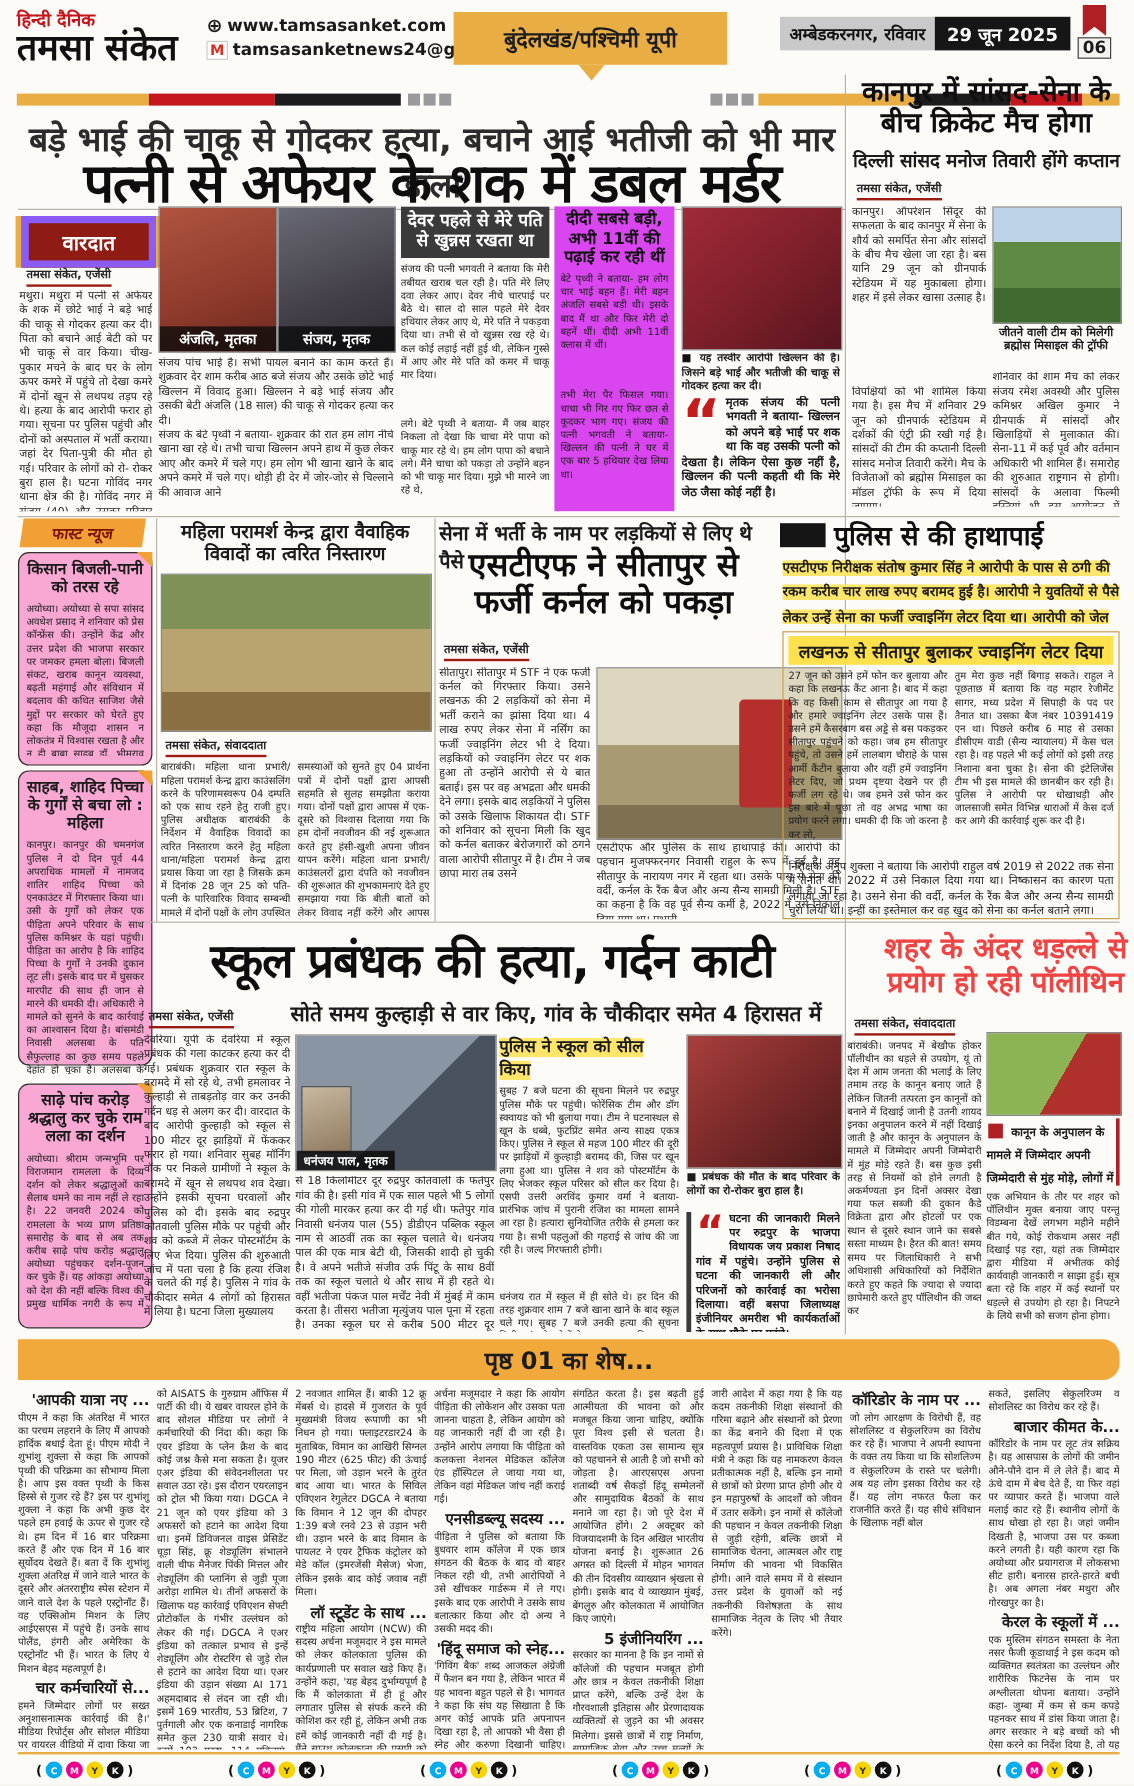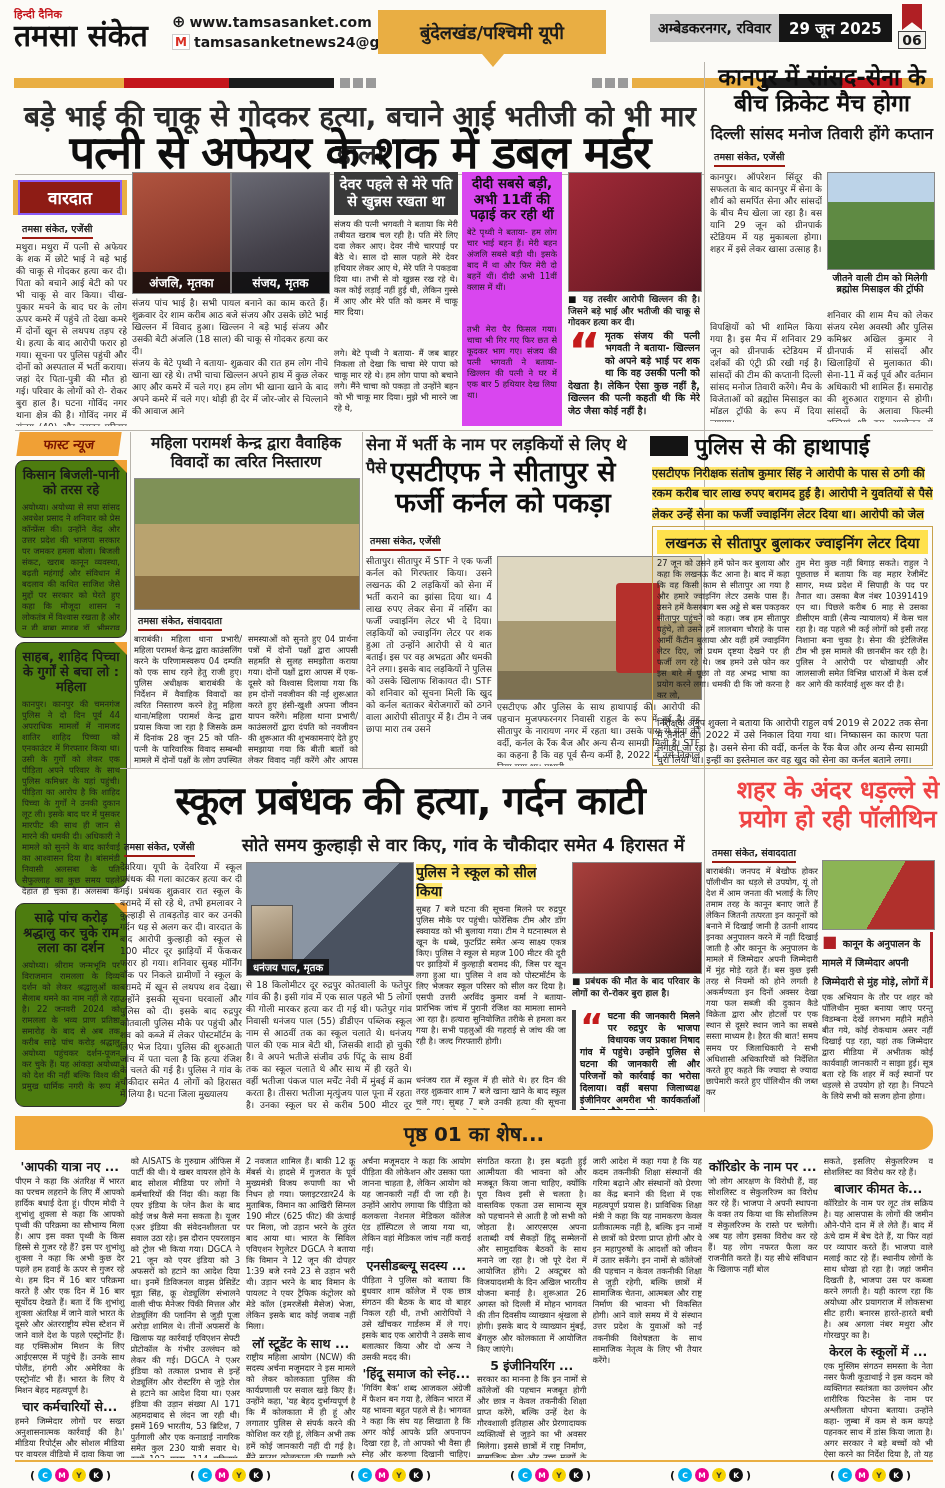--- a/index.html
+++ b/index.html
@@ -10,41 +10,41 @@
   .jt{font-size:9px;line-height:1.33;text-align:justify;color:#1d1d1d;overflow:hidden;}
   .sm{font-size:8.3px;}
   .byline{font-size:9.5px;font-weight:700;color:#222;border-bottom:2px solid #9e1b12;padding-bottom:2px;}
   .vline{position:absolute;width:1px;background:#b8b4ac;}
   .hline{position:absolute;height:1px;background:#b8b4ac;}
   .ph{position:absolute;overflow:hidden;border:1px solid #888;}
   .phcap{position:absolute;left:0;right:0;bottom:0;background:rgba(10,10,10,.78);color:#fff;
          font-weight:700;text-align:center;font-size:12px;padding:2px 0;}
   .stripe{position:absolute;top:78px;height:10px;}
   .gsq{position:absolute;top:78px;width:10px;height:10px;background:#9a9a9a;}
-  .boxstory{position:absolute;border:1.5px solid #2f2f2f;border-radius:9px;padding:5px 6px;background:#4d7c0f;}
+  .boxstory{position:absolute;border:1.5px solid #2f2f2f;border-radius:9px;padding:5px 6px;background:#f9a8d4;}
   .boxstory .corner{position:absolute;top:-1px;right:-1px;width:0;height:0;
          border-top:13px solid #f0a035;border-left:13px solid transparent;}
   .fntitle{font-size:13px;font-weight:800;text-align:center;line-height:1.15;margin:2px 0 4px;}
-  .bh{font-size:12.5px;font-weight:800;text-align:center;margin:4px 0 2px;line-height:1.1;}
+  .bh{font-size:12.5px;font-weight:800;text-align:right;margin:4px 0 2px;line-height:1.1;}
   .quoteglyph{font-size:50px;line-height:.7;color:#c41b1b;font-weight:900;float:left;margin:4px 4px 0 0;}
   .yhl{background:#ffe66b;}
   .botcols{position:absolute;left:15px;top:1156px;width:918px;height:302px;display:flex;gap:6px;overflow:hidden;}
   .botcols .bcol{flex:1 1 0;overflow:hidden;}
   .cmyk{position:absolute;bottom:6px;display:flex;gap:3px;align-items:center;}
   .dot{width:14px;height:14px;border-radius:50%;color:#fff;font-size:7.5px;font-weight:700;
        display:flex;align-items:center;justify-content:center;}
   .brk{font-size:11px;font-weight:700;color:#111;}
 </style>
 </head>
 <body>
 
 <div class="sheet">
 
   <div class="abs" style="left:14px;top:6px;">
-    <div style="font-size:11px;font-weight:700;color:#c4161c;">हिन्दी दैनिक</div>
+    <div style="font-size:15px;font-weight:700;color:#c4161c;">हिन्दी दैनिक</div>
     <div style="font-size:30px;font-weight:900;line-height:1;color:#111;">तमसा संकेत</div>
   </div>
   <div class="abs" style="left:172px;top:12px;">
     <div style="display:flex;align-items:center;gap:4px;">
       <span style="font-size:16px;font-weight:700;">⊕</span>
       <span style="font-size:14px;font-weight:800;">www.tamsasanket.com</span>
     </div>
     <div style="display:flex;align-items:center;gap:4px;margin-top:3px;">
       <span style="font-size:12px;font-weight:900;color:#d93025;background:#fff;border:1px solid #ccc;padding:0 2px;">M</span>
       <span style="font-size:14px;font-weight:800;">tamsasanketnews24@gmail.com</span>
@@ -84,21 +84,21 @@
 
   <div class="abs ctr" style="left:710px;top:64px;width:224px;font-size:23px;font-weight:900;line-height:1.15;color:#0e0e0e;">कानपुर में सांसद-सेना के बीच क्रिकेट मैच होगा</div>
   <div class="abs ctr" style="left:710px;top:122px;width:224px;font-size:15.5px;font-weight:800;">दिल्ली सांसद मनोज तिवारी होंगे कप्तान</div>
   <div class="abs byline" style="left:714px;top:150px;">तमसा संकेत, एजेंसी</div>
   <div class="abs jt" style="left:710px;top:172px;width:112px;height:146px;">कानपुर। ऑपरेशन सिंदूर की सफलता के बाद कानपुर में सेना के शौर्य को समर्पित सेना और सांसदों के बीच मैच खेला जा रहा है। बस यानि 29 जून को ग्रीनपार्क स्टेडियम में यह मुकाबला होगा। शहर में इसे लेकर खासा उत्साह है।</div>
   <div class="ph" style="left:827px;top:172px;width:106px;height:96px;background:linear-gradient(180deg,#bcd3e8 0 30%,#5f8a43 30% 70%,#3f6b30 70% 100%);"></div>
   <div class="abs ctr" style="left:827px;top:272px;width:106px;font-size:9.5px;font-weight:800;line-height:1.2;">जीतने वाली टीम को मिलेगी ब्रह्मोस मिसाइल की ट्रॉफी</div>
   <div class="abs jt" style="left:710px;top:322px;width:112px;height:100px;">विपक्षियों को भी शामिल किया गया है। इस मैच में शनिवार 29 जून को ग्रीनपार्क स्टेडियम में दर्शकों की एंट्री फ्री रखी गई है। सांसदों की टीम की कप्तानी दिल्ली सांसद मनोज तिवारी करेंगे। मैच के विजेताओं को ब्रह्मोस मिसाइल का मॉडल ट्रॉफी के रूप में दिया जाएगा।</div>
   <div class="abs jt" style="left:827px;top:310px;width:106px;height:112px;">शनिवार की शाम मैच को लेकर संजय रमेश अवस्थी और पुलिस कमिश्नर अखिल कुमार ने ग्रीनपार्क में सांसदों और खिलाड़ियों से मुलाकात की। सेना-11 में कई पूर्व और वर्तमान अधिकारी भी शामिल हैं। समारोह की शुरुआत राष्ट्रगान से होगी। सांसदों के अलावा फिल्मी हस्तियां भी इस आयोजन में शिरकत करेंगी।</div>
 
-  <div class="abs ctr" style="left:18px;top:180px;width:100px;padding:4px 0;background:#8e1c15;color:#fff;font-size:17px;font-weight:800;border:2px solid #8b5cf6;box-shadow:-5px 0 0 #e9ae43,5px 0 0 #e9ae43;">वारदात</div>
+  <div class="abs ctr" style="left:18px;top:180px;width:100px;padding:4px 0;background:#8e1c15;color:#fff;font-size:17px;font-weight:800;border:6px solid #8b5cf6;box-shadow:-5px 0 0 #e9ae43,5px 0 0 #e9ae43;">वारदात</div>
   <div class="abs byline" style="left:22px;top:222px;">तमसा संकेत, एजेंसी</div>
   <div class="abs jt" style="left:16px;top:242px;width:111px;height:184px;">मथुरा। मथुरा में पत्नी से अफेयर के शक में छोटे भाई ने बड़े भाई की चाकू से गोदकर हत्या कर दी। पिता को बचाने आई बेटी को पर भी चाकू से वार किया। चीख-पुकार मचने के बाद घर के लोग ऊपर कमरे में पहुंचे तो देखा कमरे में दोनों खून से लथपथ तड़प रहे थे। हत्या के बाद आरोपी फरार हो गया। सूचना पर पुलिस पहुंची और दोनों को अस्पताल में भर्ती कराया। जहां देर पिता-पुत्री की मौत हो गई। परिवार के लोगों को रो- रोकर बुरा हाल है। घटना गोविंद नगर थाना क्षेत्र की है। गोविंद नगर में संजय (40) और उसका परिवार रहता है।</div>
 
   <div class="ph" style="left:132px;top:172px;width:97px;height:120px;background:linear-gradient(160deg,#b0543f,#8e3a2c 60%,#6e2a20);">
     <div class="phcap">अंजलि, मृतका</div>
   </div>
   <div class="ph" style="left:231px;top:172px;width:97px;height:120px;background:linear-gradient(160deg,#6a6a74,#434049 60%,#2e2c33);">
     <div class="phcap">संजय, मृतक</div>
   </div>
   <div class="abs jt" style="left:132px;top:298px;width:196px;height:58px;">संजय पांच भाई है। सभी पायल बनाने का काम करते हैं। शुक्रवार देर शाम करीब आठ बजे संजय और उसके छोटे भाई खिल्लन में विवाद हुआ। खिल्लन ने बड़े भाई संजय और उसकी बेटी अंजलि (18 साल) की चाकू से गोदकर हत्या कर दी।</div>

